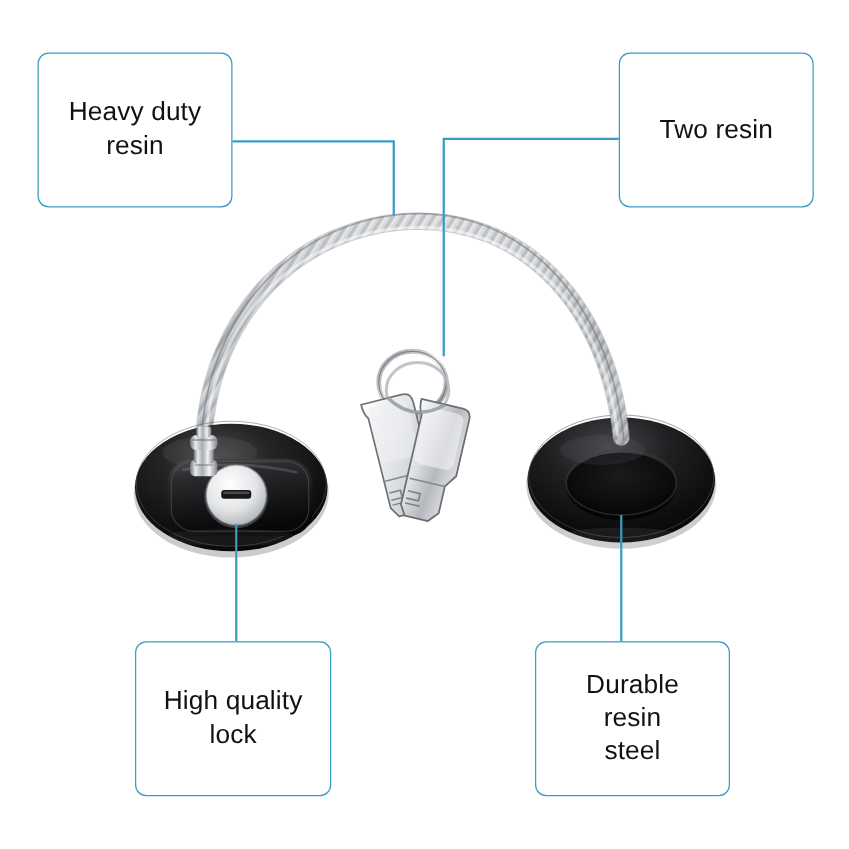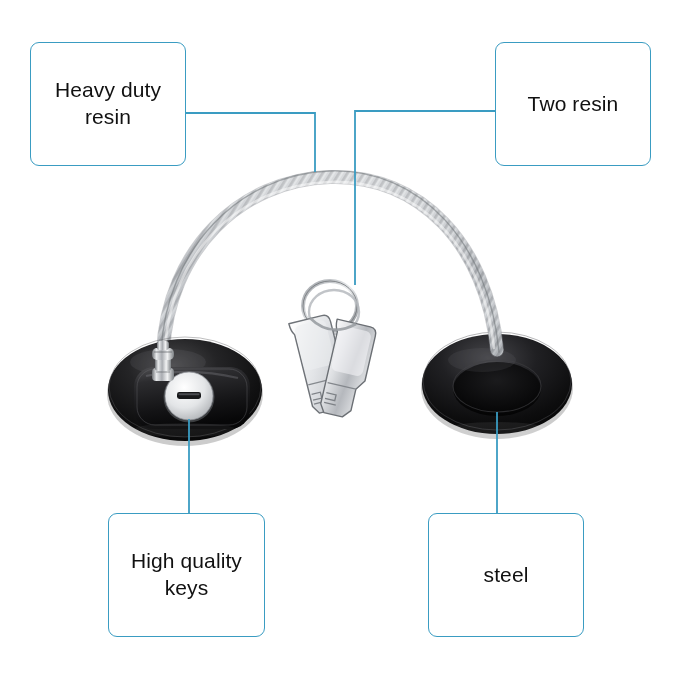--- a/index.html
+++ b/index.html
@@ -236,23 +236,24 @@
 
   <div class="callout" id="box-keys">
     <span>
       <span>Two resin</span>
     </span>
   </div>
 
   <div class="callout" id="box-lock">
     <span>
       <span>High quality</span>
-      <span>keys</span>
+      <span>lock</span>
     </span>
   </div>
 
   <div class="callout" id="box-plates">
     <span>
+      <span>Durable resin</span>
       <span>steel</span>
     </span>
   </div>
 
 </div>
 
 </body></html>

